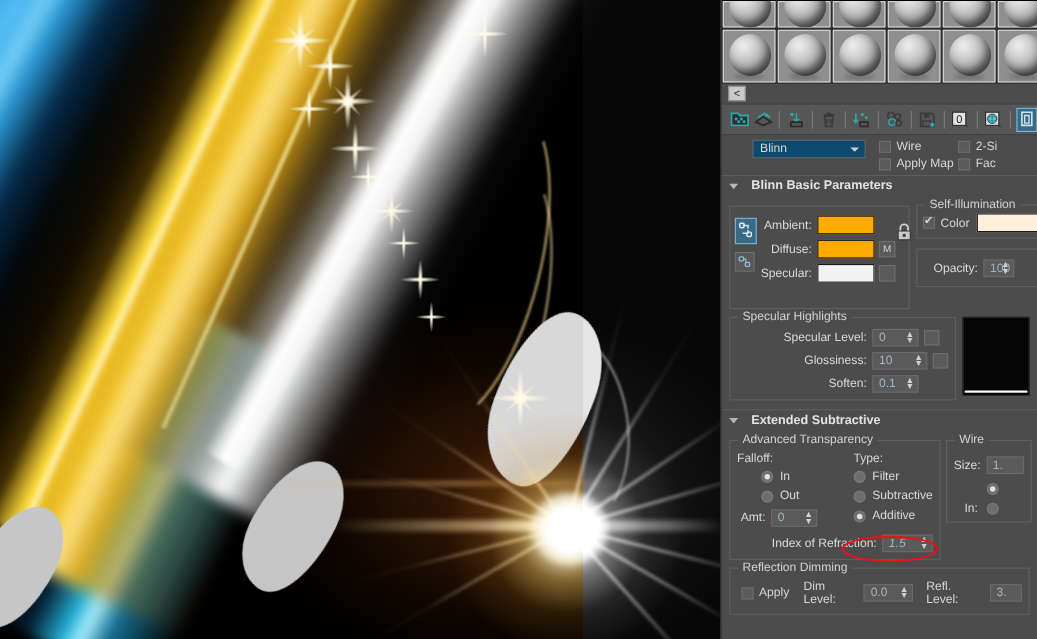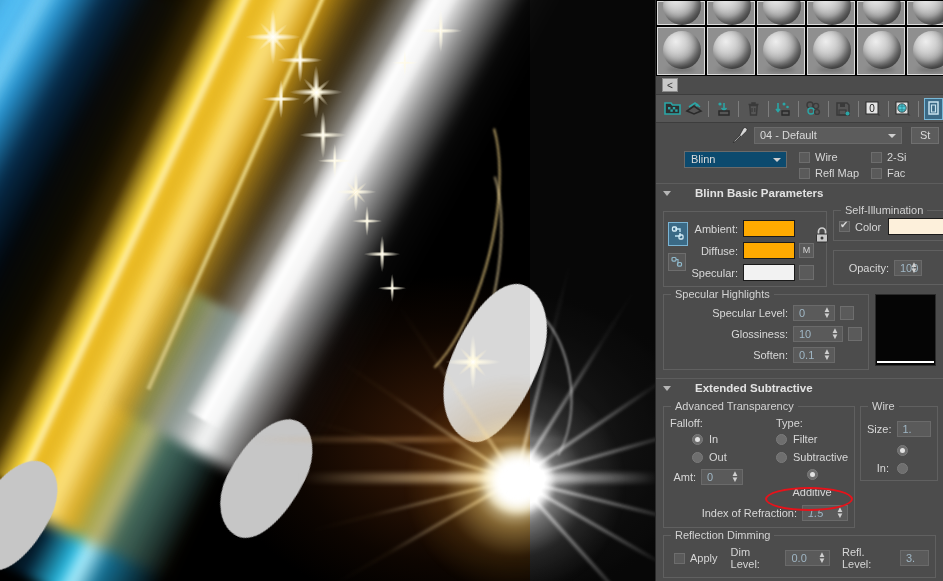--- a/index.html
+++ b/index.html
@@ -268,21 +268,21 @@
   }
   .shaderdd .caret { position:absolute; right:5px; top:6px; width:0;height:0;
     border-left:4px solid transparent; border-right:4px solid transparent; border-top:4px solid #cfcfcf;}
   .chkgrid { margin-left:12px; display:grid; grid-template-columns:72px 72px; row-gap:4px; }
   .chk { display:flex; align-items:center; gap:5px; font-size:11px; color:#d6d6d6; }
   .box { width:11px; height:11px; background:#5a5a5a; border:1px solid #6d6d6d; flex:0 0 auto; position:relative;}
   .box.on::after{ content:"✔"; position:absolute; left:0; top:-3px; font-size:10px; color:#d8d8d8;}
 
   
   .rollout-head {
-    height:19px; background:#4c4c4c; display:flex; align-items:center; gap:24px;
+    height:19px; background:#4c4c4c; display:flex; align-items:center; gap:12px;
     padding-left:7px; font-weight:bold; font-size:11.5px; color:#e2e2e2;
     border-top:1px solid #5d5d5d;
   }
   .tri { width:0;height:0;border-left:4px solid transparent;border-right:4px solid transparent;border-top:5px solid #b6b6b6;}
   .rollout-body { background:#4c4c4c; padding:4px 7px 6px 7px; }
 
   .group {
     border:1px solid #606060; position:relative; padding:9px 7px 7px 7px; margin-top:7px;
   }
   .group > .glabel {
@@ -527,52 +527,38 @@
     </div>
     <div class="tbsep"></div>
     <div class="tb sel">
       <svg width="13" height="15" viewBox="0 0 13 15">
         <path d="M2 1h9v12H2z" fill="none" stroke="#c9e4ef" stroke-width="1.5"></path>
         <path d="M4.5 4h4v7h-4z" fill="none" stroke="#c9e4ef" stroke-width="1.2"></path>
       </svg>
     </div>
   </div>
 
-  <div class="namerow">
-    <div style="width:62px;"></div>
-    <div class="eyedropper">
-      <svg width="18" height="18" viewBox="0 0 18 18">
-        <path d="M12.5 2.2a2 2 0 0 1 3 3L10 10.7 8.6 9.3z" fill="#d8d8d8" stroke="#2a2a2a" stroke-width="0.8"></path>
-        <path d="M8.4 9.5 3.2 14.7l-.9 1.9 1.9-.9 5.2-5.2z" fill="#a8a8a8" stroke="#2a2a2a" stroke-width="0.8"></path>
-      </svg>
-    </div>
-    <div class="namefield">
-      <span>04 - Default</span>
-      <span class="caret"></span>
-    </div>
-    <div class="typebtn">St</div>
-  </div>
 
   <div class="shaderrow">
     <div class="shaderdd">
       <span>Blinn</span>
       <span class="caret"></span>
     </div>
     <div class="chkgrid">
       <label class="chk">
         <span class="box"></span>
         <span>Wire</span>
       </label>
       <label class="chk">
         <span class="box"></span>
         <span>2-Si</span>
       </label>
       <label class="chk">
         <span class="box"></span>
-        <span>Refl Map</span>
+        <span>Apply Map</span>
       </label>
       <label class="chk">
         <span class="box"></span>
         <span>Fac</span>
       </label>
     </div>
   </div>
 
   <div class="rollout-head">
     <span class="tri"></span>
@@ -605,21 +591,21 @@
             <div class="frow">
               <div class="lbl" style="width:50px;">Ambient:</div>
               <div class="swatch" style="width:52px; margin-left:5px; background:#FFAA00;"></div>
               <div style="width:18px;"></div>
             </div>
             <div class="frow">
               <div class="lbl" style="width:50px;">Diffuse:</div>
               <div class="swatch" style="width:52px; margin-left:5px; background:#FFAA00;"></div>
               <div class="mapbtn" style="margin-left:4px;">M</div>
             </div>
-            <div class="frow" style="margin-bottom:1px;justify-content:space-between;">
+            <div class="frow" style="margin-bottom:19px;justify-content:space-between;">
               <div class="lbl" style="width:50px;">Specular:</div>
               <div class="swatch" style="width:52px; margin-left:5px; background:#F2F2F2;"></div>
               <div class="mapbtn" style="margin-left:4px; background:#5a5a5a;"></div>
             </div>
           </div>
 
           <div style="width:16px; padding-top:6px;">
             <div class="lockicon">
               <svg width="16" height="18" viewBox="0 0 16 18">
                 <path d="M4.5 8V5.5a3.5 3.5 0 0 1 7 0V8" fill="none" stroke="#cfcfcf" stroke-width="1.7"></path>
@@ -739,21 +725,21 @@
           <div style="flex:1;">
             <div style="margin-bottom:4px; margin-left:8px;">Type:</div>
             <div class="ritem" style="margin-left:8px; margin-bottom:6px;">
               <span class="radio"></span>
               <span>Filter</span>
             </div>
             <div class="ritem" style="margin-left:8px; margin-bottom:6px;">
               <span class="radio"></span>
               <span>Subtractive</span>
             </div>
-            <div class="ritem" style="margin-left:8px;flex-direction:column;">
+            <div class="ritem" style="margin-left:8px;">
               <span class="radio on"></span>
               <span>Additive</span>
             </div>
           </div>
         </div>
 
         <div class="frow" style="margin-top:7px; margin-bottom:0; justify-content:flex-end;">
           <div class="lbl">Index of Refraction:</div>
           <div class="spin" style="width:46px; margin-left:5px;font-style:italic;">
             <span>1.5</span>

